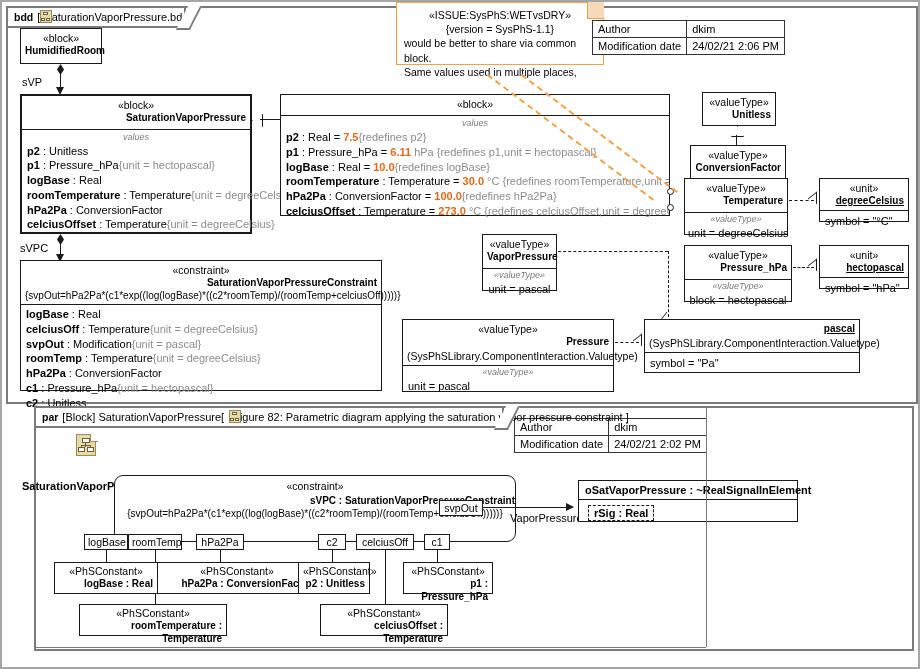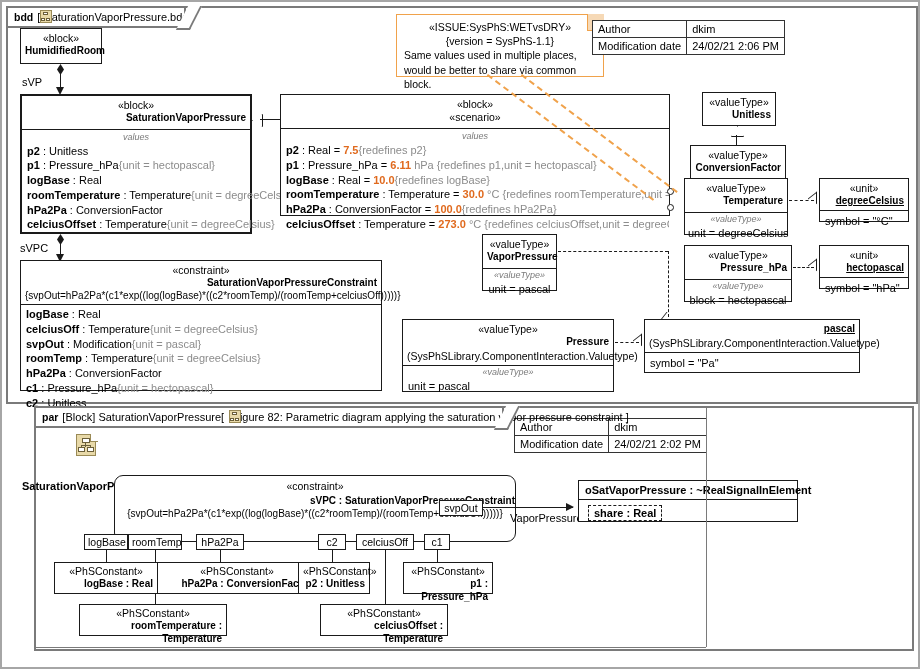--- a/index.html
+++ b/index.html
@@ -178,21 +178,20 @@
       </div>
     </div>
   </div>
 
   <div class="tri-left-o" style="left:250px;top:112px;"></div>
   <div class="ln lnh" style="left:258px;top:117px;width:22px;"></div>
 
   <div class="node thin" style="left:278px;top:92px;width:390px;height:122px;">
     <div class="hdr">
       <div class="kw">«block»</div>
-      <div class="kw">«scenario»</div>
     </div>
     <div class="sect" style="padding-top:2px;overflow:hidden;">
       <span class="cap">values</span>
       <div class="row">
         <span class="b">p2</span><span> : Real = </span><span class="or">7.5</span><span class="g">{redefines p2}</span>
       </div>
       <div class="row">
         <span class="b">p1</span><span> : Pressure_hPa = </span><span class="or">6.11</span><span class="g"> hPa {redefines p1,unit = hectopascal}</span>
       </div>
       <div class="row">
@@ -205,26 +204,26 @@
         <span class="b">hPa2Pa</span><span> : ConversionFactor = </span><span class="or">100.0</span><span class="g">{redefines hPa2Pa}</span>
       </div>
       <div class="row">
         <span class="b">celciusOffset</span><span> : Temperature = </span><span class="or">273.0</span><span class="g"> °C {redefines celciusOffset,unit = degreeCelsius}</span>
       </div>
     </div>
   </div>
   <div class="dot" style="left:665px;top:186px;"></div>
   <div class="dot" style="left:665px;top:202px;"></div>
 
-  <div class="note" style="left:394px;top:12px;width:208px;height:63px;">
+  <div class="note" style="left:394px;top:0;width:208px;height:63px;">
     <div class="fold"></div>
     <div class="ctr">«ISSUE:SysPhS:WETvsDRY»</div>
     <div class="rt">{version = SysPhS-1.1}</div>
+    <div>would be better to share via common block.</div>
     <div>Same values used in multiple places,</div>
-    <div>would be better to share via common block.</div>
   </div>
 
   <div class="orange-d" style="left:486px;top:72px;width:208px;transform:rotate(37deg);"></div>
   <div class="orange-d" style="left:520px;top:72px;width:195px;transform:rotate(37deg);"></div>
 
   <table class="tbl" style="left:590px;top:18px;width:180px;">
     <tbody>
         <tr>
       <td style="width:86px;">Author</td>
       <td>dkim</td>
@@ -431,21 +430,21 @@
   <div class="port" style="left:422px;top:532px;width:26px;">c1</div>
   <div class="port" style="left:437px;top:498px;width:44px;">svpOut</div>
 
   <div class="ln lnh" style="left:481px;top:505px;width:90px;"></div>
   <div class="arw-right" style="left:564px;top:501px;"></div>
   <div class="elbl" style="left:508px;top:510px;">VaporPressure</div>
 
   <div class="ibox" style="left:576px;top:478px;width:220px;height:42px;">
     <div class="t">oSatVaporPressure : ~RealSignalInElement</div>
     <div style="border-top:1.5px solid #1a1a1a;padding:2px 4px 3px 4px;">
-      <span class="inner-dash">share : Real</span>
+      <span class="inner-dash">rSig : Real</span>
     </div>
   </div>
 
   <div class="ln lnv" style="left:104px;top:548px;height:14px;"></div>
   <div class="ln lnv" style="left:153px;top:548px;height:56px;"></div>
   <div class="ln lnv" style="left:218px;top:548px;height:14px;"></div>
   <div class="ln lnv" style="left:330px;top:548px;height:14px;"></div>
   <div class="ln lnv" style="left:383px;top:548px;height:56px;"></div>
   <div class="ln lnv" style="left:435px;top:548px;height:14px;"></div>
 

